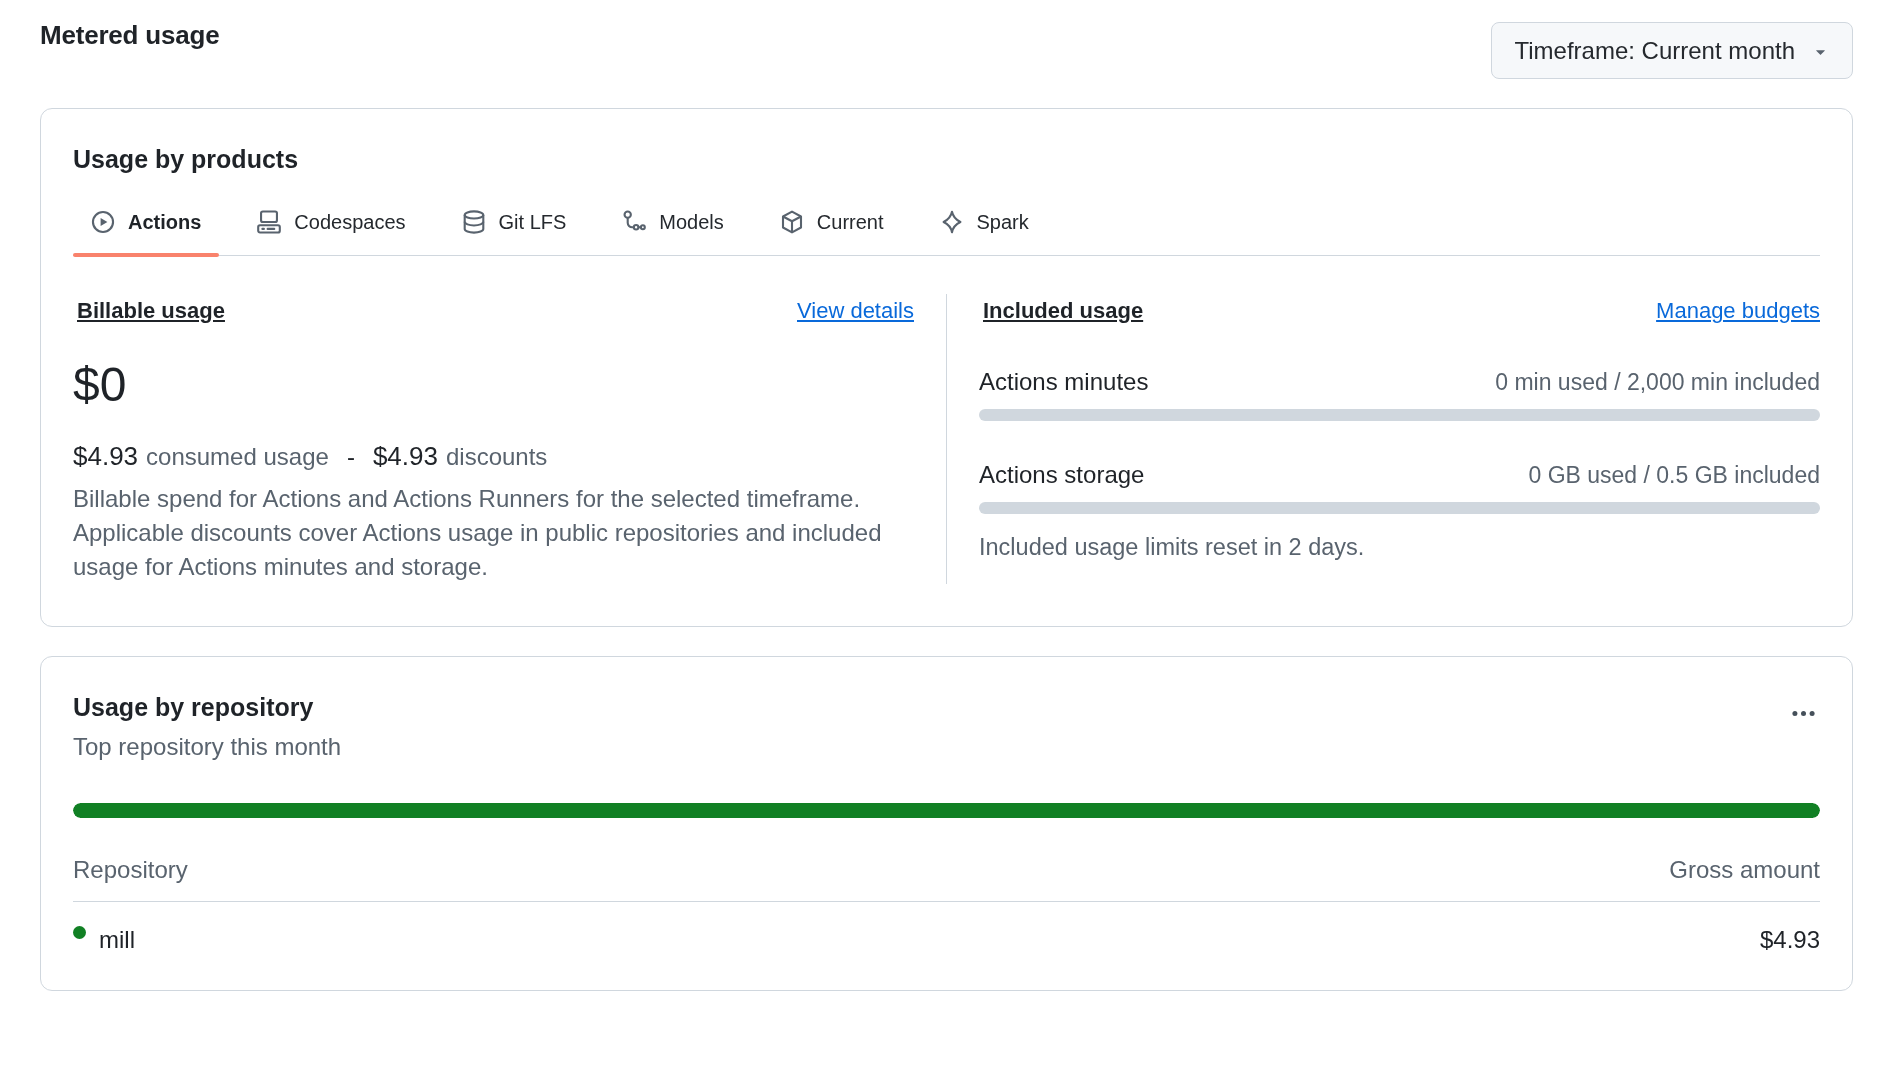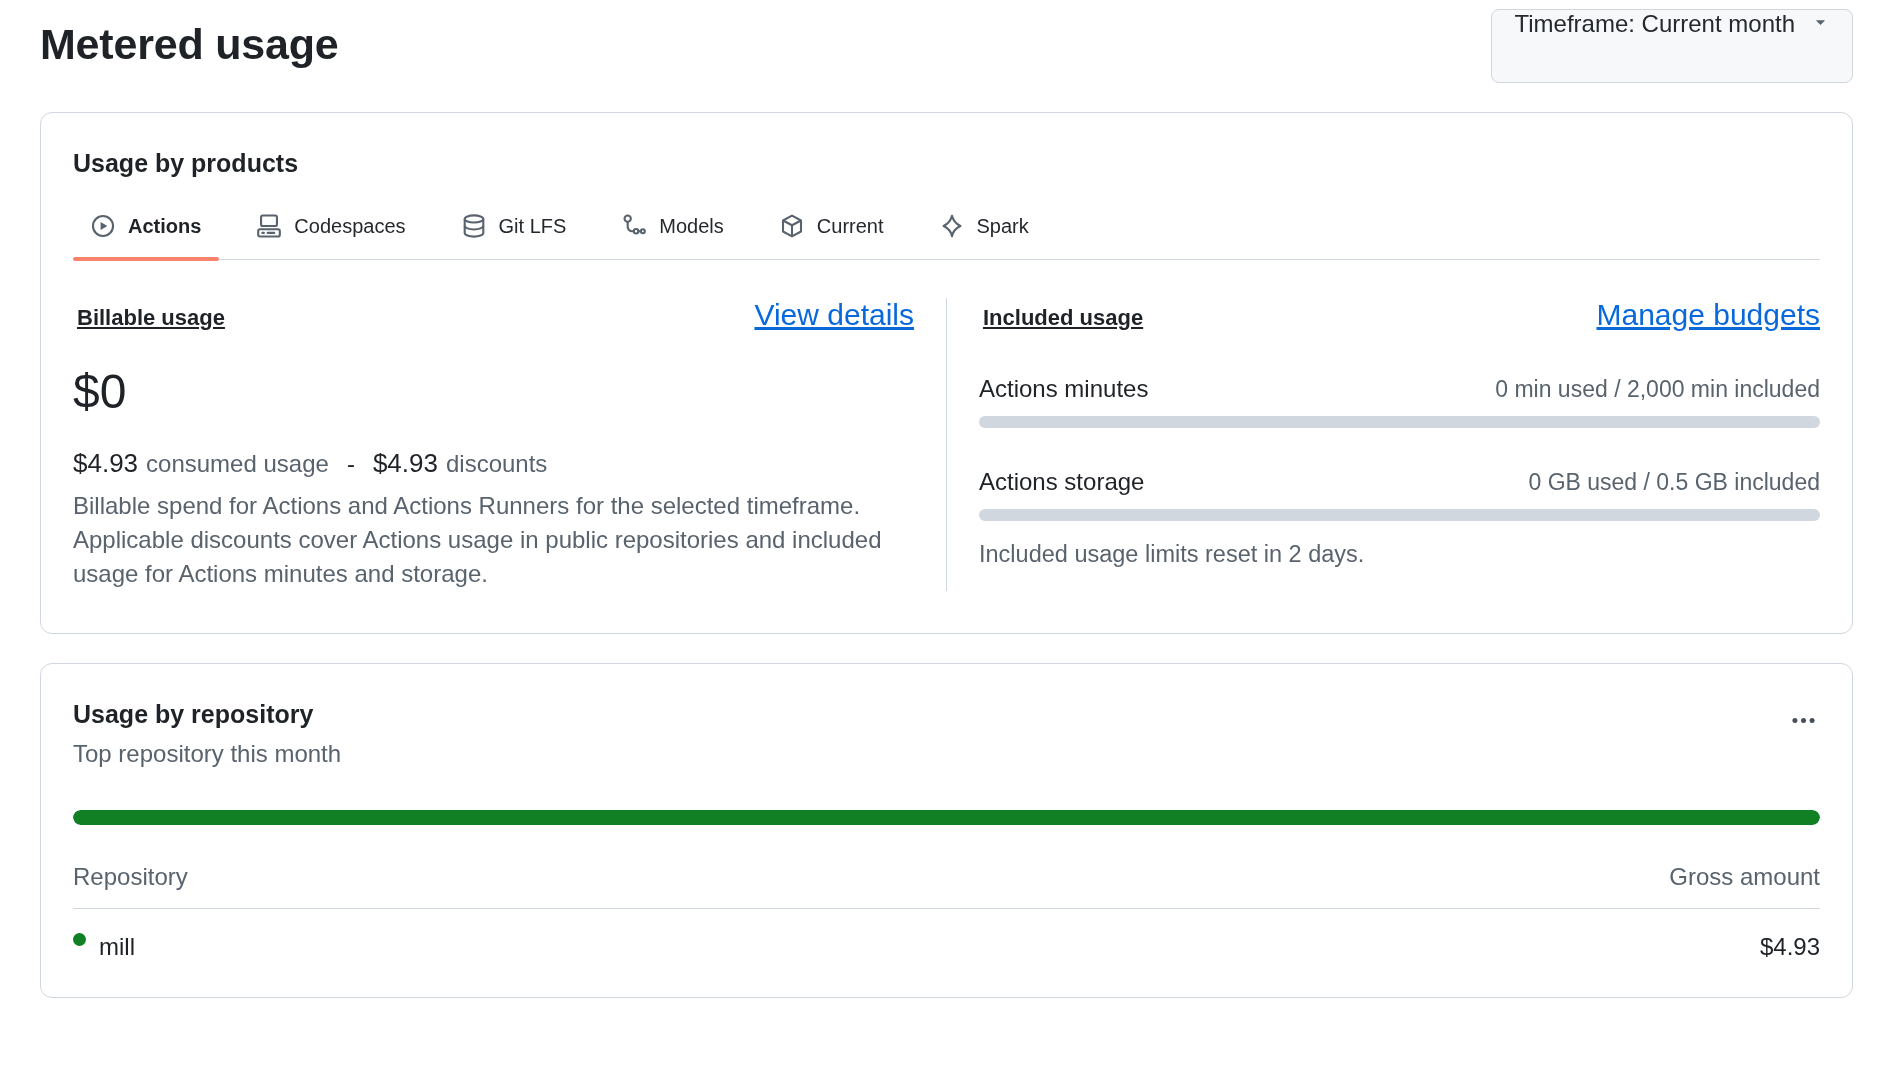--- a/index.html
+++ b/index.html
@@ -7,27 +7,27 @@
   body {
     width:1897px; height:1077px; overflow:hidden;
     font-family:"Liberation Sans","DejaVu Sans",sans-serif;
     color:var(--text-primary,#1f2328);
     -webkit-font-smoothing:antialiased;
   }
   .page { padding:6px 44px 0 40px; }
 
   
   .page-header { display:flex; justify-content:space-between; align-items:flex-start; }
-  .page-title { font-size:43px; font-weight:700; margin:14px 12px 0 0; letter-spacing:-0.2px; }
+  .page-title { font-size:26px; font-weight:700; margin:14px 12px 0 0; letter-spacing:-0.2px; }
   .timeframe-btn {
-    display:flex; align-items:flex-start; gap:16px;
+    display:flex; align-items:center; gap:16px;
     background:var(--button-bg,#f6f8fa);
     border:1px solid var(--border,#d0d7de);
-    border-radius:8px; height:74px; padding:0 22px;
-    font-family:inherit; font-size:24px; color:#25292e; cursor:pointer; margin-top:3px;
+    border-radius:8px; height:57px; padding:0 22px;
+    font-family:inherit; font-size:24px; color:#25292e; cursor:pointer; margin-top:16px;
   }
   .timeframe-btn svg { width:19px; height:19px; color:var(--text-muted,#59636e); margin-top:2px; }
 
   
   .card {
     border:1px solid var(--border,#d0d7de);
     border-radius:12px;
     margin-top:29px;
     padding:30px 32px 42px;
   }
@@ -44,21 +44,21 @@
   .tab.active::after {
     content:""; position:absolute; left:0; right:0; bottom:-2px; height:4px;
     border-radius:3px; background:var(--tab-underline,#f9826c);
   }
 
   
   .columns { display:grid; grid-template-columns:1fr 1px 1fr; column-gap:32px; margin-top:38px; }
   .vdivider { background:var(--border,#d0d7de); }
   .sec-head { display:flex; justify-content:space-between; align-items:baseline; }
   .sec-title { font-size:22px; font-weight:700; margin:4px;text-decoration:underline; }
-  .link { font-size:30px; color:var(--accent-blue,#0969da); text-decoration:underline; cursor:pointer; }
+  .link { font-size:22px; color:var(--accent-blue,#0969da); text-decoration:underline; cursor:pointer; }
 
   .big-amount { font-size:48px; font-weight:400; margin-top:33px; line-height:1; }
   .consumed-line { display:flex; align-items:baseline; margin-top:32px; }
   .consumed-line .amt { font-size:26px; color:var(--text-primary,#1f2328); }
   .consumed-line .lbl { font-size:24px; color:var(--text-muted,#59636e); margin-left:8px; }
   .consumed-line .sep { font-size:24px; color:var(--text-primary,#1f2328); margin:0 18px; }
   .desc { font-size:24px; line-height:1.42; color:var(--text-muted,#59636e); margin:10px 0 0 0; max-width:880px; }
 
   .meter-row { display:flex; justify-content:space-between; align-items:baseline; margin-top:40px; }
   .meter-label { font-size:24px; color:var(--text-primary,#1f2328); }

